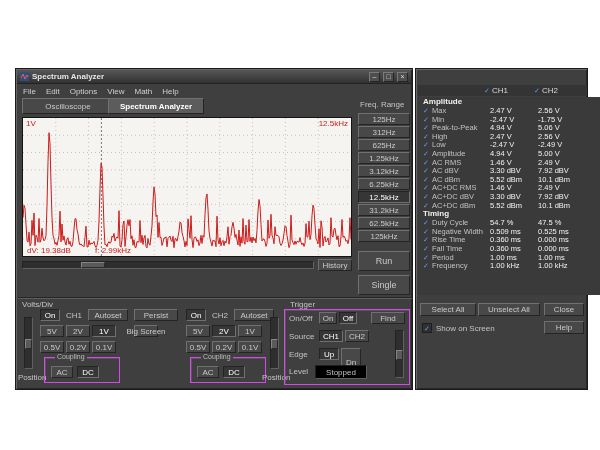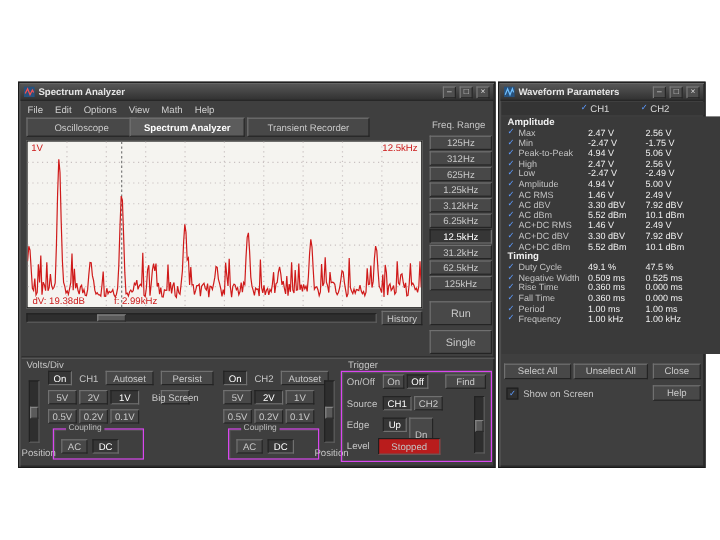--- a/index.html
+++ b/index.html
@@ -20,21 +20,21 @@
   .plot-label{position:absolute;color:#cc1a1a;font-size:8px;white-space:nowrap}
   .hslider{position:absolute;background:#2e2e2e;border:1px solid;border-color:#222 #606060 #606060 #222}
   .hthumb{position:absolute;top:0;width:24px;height:6px;background:#5a5a5a;border:1px solid;border-color:#858585 #2a2a2a #2a2a2a #858585}
   .vslider{position:absolute;width:9px;background:#2e2e2e;border:1px solid;border-color:#222 #606060 #606060 #222}
   .vthumb{position:absolute;left:0;width:7px;height:10px;background:#5a5a5a;border:1px solid;border-color:#858585 #2a2a2a #2a2a2a #858585}
   .divider{position:absolute;height:2px;border-top:1px solid #262626;border-bottom:1px solid #5d5d5d}
   .label{color:#c4c4c4;font-size:8px;white-space:nowrap}
   .abs{position:absolute}
   .groupbox{position:absolute;border:1px solid #d946ef;box-shadow:inset 1px 1px 0 rgba(255,255,255,.12)}
   .grouplabel{position:absolute;top:-5px;left:10px;background:#3f3f3f;padding:0 2px;color:#bdbdbd;font-size:7px}
-  .sunken{position:absolute;background:#b91c1c;border:1px solid;border-color:#1f1f1f #5f5f5f #5f5f5f #1f1f1f;color:#c2c2c2;font-size:8px;display:flex;align-items:center;justify-content:center}
+  .sunken{position:absolute;background:#000000;border:1px solid;border-color:#1f1f1f #5f5f5f #5f5f5f #1f1f1f;color:#c2c2c2;font-size:8px;display:flex;align-items:center;justify-content:center}
   .param-header{position:absolute;left:2px;top:16px;width:169px;height:11px;display:grid;grid-template-columns:62px 50px 50px;align-items:center;padding-left:4px;background:#343434}
   .colhead{color:#d8d8d8;font-size:8px;display:flex;gap:2px;align-items:center}
   .chk{color:#5d9bff;font-size:7px;line-height:7px}
   .param-table{position:absolute;left:2px;top:28px;width:187px;height:198px;background:#3a3a3a;overflow:hidden;padding-left:5px}
   .pgroup{color:#f0f0f0;font-size:8px;font-weight:bold;height:9px;line-height:9px}
   .prow{display:grid;grid-template-columns:9px 58px 48px 48px;height:8.6px;align-items:center}
   .plabel{color:#c2c2c2;font-size:7.5px;white-space:nowrap;overflow:hidden}
   .pval{color:#f2f2f2;font-size:7.5px;white-space:nowrap}
   .chkbox{width:10px;height:10px;background:#303030;border:1px solid #1f1f1f;display:flex;align-items:center;justify-content:center}
 </style>
@@ -59,21 +59,20 @@
       <span class="menuitem">File</span>
       <span class="menuitem">Edit</span>
       <span class="menuitem">Options</span>
       <span class="menuitem">View</span>
       <span class="menuitem">Math</span>
       <span class="menuitem">Help</span>
     </div>
 
   <div class="btn tab" style="left:6px;top:29px;width:92px;height:16px">Oscilloscope</div>
   <div class="btn tab active" style="left:92px;top:29px;width:96px;height:16px">Spectrum Analyzer</div>
-  <div class="btn tab" style="left:190px;top:29px;width:102px;height:16px">Transient Recorder</div>
 
   <div class="plot" style="left:6px;top:48px;width:330px;height:140px">
     <svg id="specsvg" width="328" height="138">
         <line x1="32.8" y1="0" x2="32.8" y2="138" stroke="#c9c1c1" stroke-width="1" stroke-dasharray="1,3"></line>
         <line x1="65.6" y1="0" x2="65.6" y2="138" stroke="#c9c1c1" stroke-width="1" stroke-dasharray="1,3"></line>
         <line x1="98.4" y1="0" x2="98.4" y2="138" stroke="#c9c1c1" stroke-width="1" stroke-dasharray="1,3"></line>
         <line x1="131.2" y1="0" x2="131.2" y2="138" stroke="#c9c1c1" stroke-width="1" stroke-dasharray="1,3"></line>
         <line x1="164.0" y1="0" x2="164.0" y2="138" stroke="#c9c1c1" stroke-width="1" stroke-dasharray="1,3"></line>
         <line x1="196.8" y1="0" x2="196.8" y2="138" stroke="#c9c1c1" stroke-width="1" stroke-dasharray="1,3"></line>
         <line x1="229.6" y1="0" x2="229.6" y2="138" stroke="#c9c1c1" stroke-width="1" stroke-dasharray="1,3"></line>
@@ -176,32 +175,20 @@
     <div class="btn" style="left:56px;top:38px;width:20px;height:28px">Dn</div>
     <span class="label abs" style="left:4px;top:57px">Level</span>
     <div class="sunken" style="left:30px;top:55px;width:52px;height:14px">Stopped</div>
     <div class="vslider" style="left:110px;top:20px;height:48px">
       <div class="vthumb" style="top:19px"></div>
     </div>
   </div>
 </div>
 
 <div class="window" style="left:415px;top:68px;width:173px;height:322px">
-  <div class="titlebar">
-    <span style="flex:none;line-height:0">
-      <svg width="9" height="9">
-          <rect width="9" height="9" fill="#28527d"></rect>
-          <polyline points="1,7 3,2 5,7 7,2 8,5" stroke="#70c0ff" stroke-width="1" fill="none"></polyline>
-        </svg>
-    </span>
-    <span class="title">Waveform Parameters</span>
-    <span class="winbtn">–</span>
-    <span class="winbtn">□</span>
-    <span class="winbtn">×</span>
-  </div>
 
   <div class="param-header">
     <span></span>
     <span class="colhead">
       <span class="chk">✓</span>
       <span>CH1</span>
     </span>
     <span class="colhead">
       <span class="chk">✓</span>
       <span>CH2</span>
@@ -279,21 +266,21 @@
       <div class="prow">
         <span class="chk">✓</span>
         <span class="plabel">AC+DC dBm</span>
         <span class="pval">5.52 dBm</span>
         <span class="pval">10.1 dBm</span>
       </div>
       <div class="pgroup">Timing</div>
       <div class="prow">
         <span class="chk">✓</span>
         <span class="plabel">Duty Cycle</span>
-        <span class="pval">49.1 %</span>
+        <span class="pval">54.7 %</span>
         <span class="pval">47.5 %</span>
       </div>
       <div class="prow">
         <span class="chk">✓</span>
         <span class="plabel">Negative Width</span>
         <span class="pval">0.509 ms</span>
         <span class="pval">0.525 ms</span>
       </div>
       <div class="prow">
         <span class="chk">✓</span>

